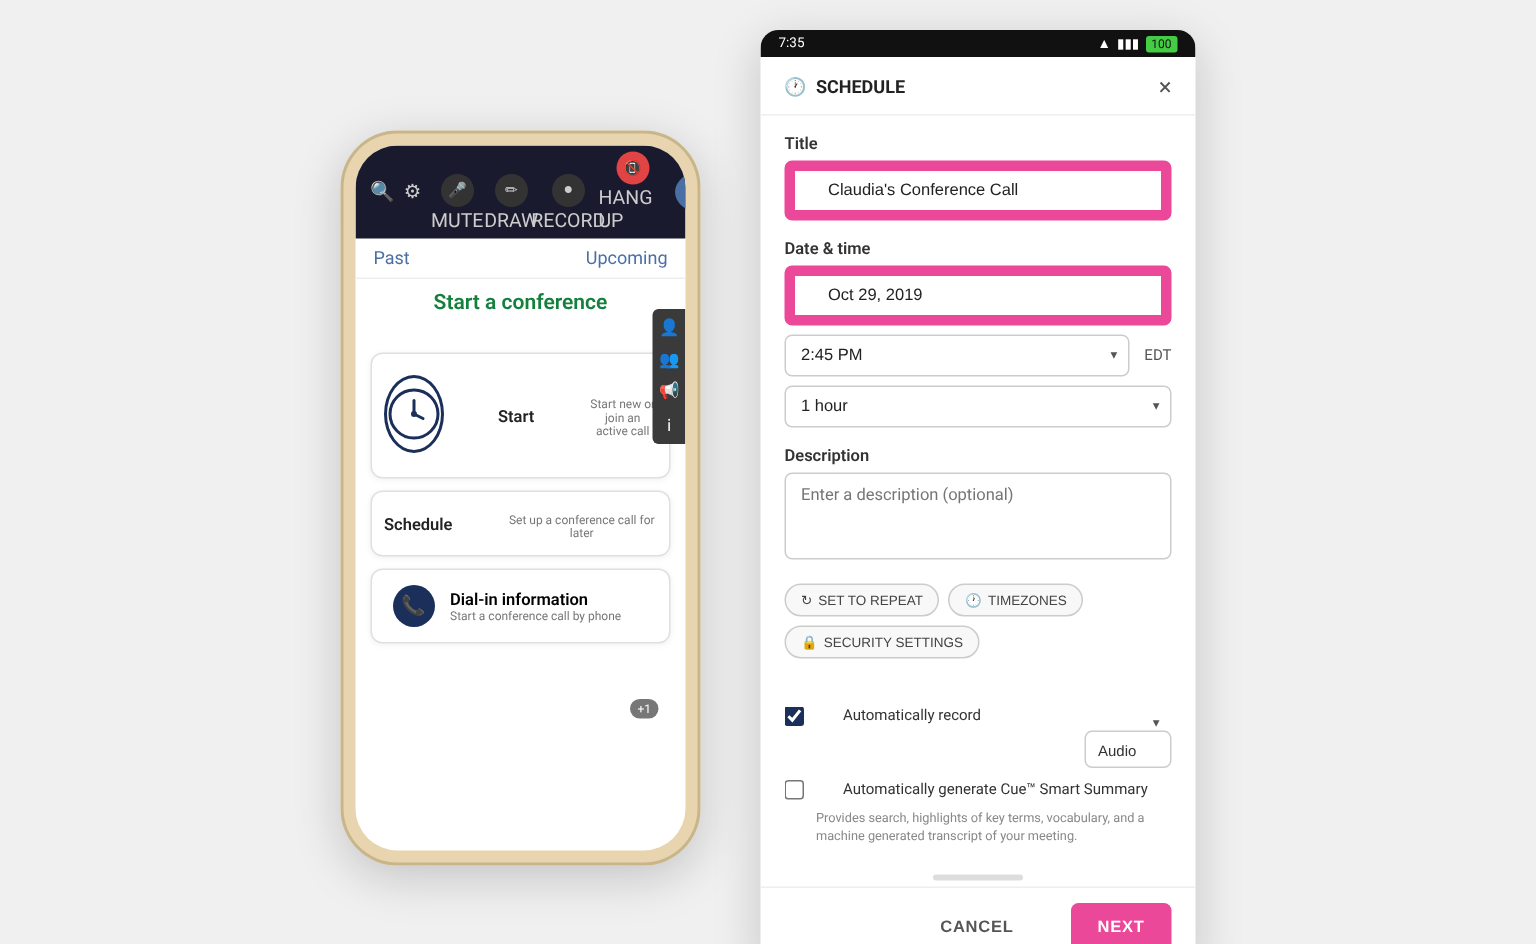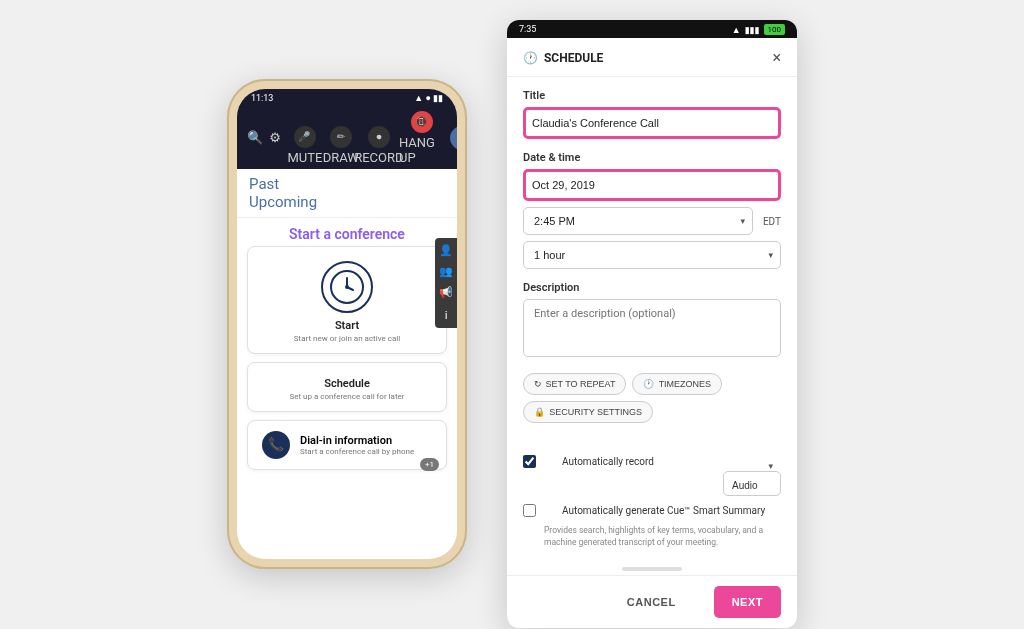--- a/index.html
+++ b/index.html
@@ -101,55 +101,55 @@
     }
     .phone-info-bar .show-details {
       color: #4a6fa5;
       font-size: 7.5px;
     }
     .phone-nav {
       display: flex;
       justify-content: space-between;
       padding: 6px 12px;
       border-bottom: 1px solid #eee;
-      font-size: 15px;
+      font-size: 12px;
       color: #4a6fa5;
-      flex-direction: column;
     }
     .phone-main {
       flex: 1;
       overflow: hidden;
       position: relative;
       display: flex;
       flex-direction: column;
       align-items: center;
       padding: 8px 0;
     }
     .phone-main h2 {
       font-size: 14px;
       font-weight: 600;
-      color: #8b5cf6;
-      margin-bottom: 4px;
+      color: #15803d;
+      margin-bottom: 25px;
     }
     .conference-cards {
       width: 100%;
       padding: 0 10px;
       display: flex;
       flex-direction: column;
       gap: 8px;
     }
     .conf-card {
       background: #fff;
       border: 1px solid #e0e0e0;
       border-radius: 8px;
       display: flex;
-      flex-direction: column;
+      flex-direction: row;
       align-items: center;
       padding: 14px 8px 10px;
       box-shadow: 0 1px 4px rgba(0,0,0,0.06);
+      gap: 36px;
     }
     .conf-card .icon-wrap {
       width: 52px;
       height: 52px;
       border-radius: 50%;
       border: 2px solid #1a2f5a;
       display: flex;
       align-items: center;
       justify-content: center;
       margin-bottom: 6px;
@@ -286,23 +286,23 @@
     }
     .form-label {
       font-size: 11px;
       font-weight: 600;
       color: #333;
       margin-bottom: 5px;
       display: block;
     }
     .form-input {
       width: 100%;
-      border: 3px solid #ec4899;
+      border: 7px solid #ec4899;
       border-radius: 5px;
-      padding: 7px 6px;
+      padding: 7px 22px;
       font-size: 11px;
       color: #222;
       background: #fff;
     }
     .form-input::placeholder {
       color: #aaa;
     }
     .date-time-row {
       display: flex;
       gap: 6px;
@@ -460,24 +460,20 @@
     }
   </style>
 </head>
 <body>
 
 <div class="scene">
 
   <div class="phone-mockup">
     <div class="phone-screen">
 
-      <div class="phone-status-bar">
-        <span>11:13</span>
-        <span>▲ ● ▮▮</span>
-      </div>
 
       <div class="phone-top-icons">
         <span>🔍</span>
         <span>⚙</span>
 
         <div style="flex:1; display:flex; justify-content:space-around; align-items:flex-end;">
           <div class="toolbar-item">
             <div class="icon-circle">🎤</div>
             <span>MUTE</span>
           </div>

